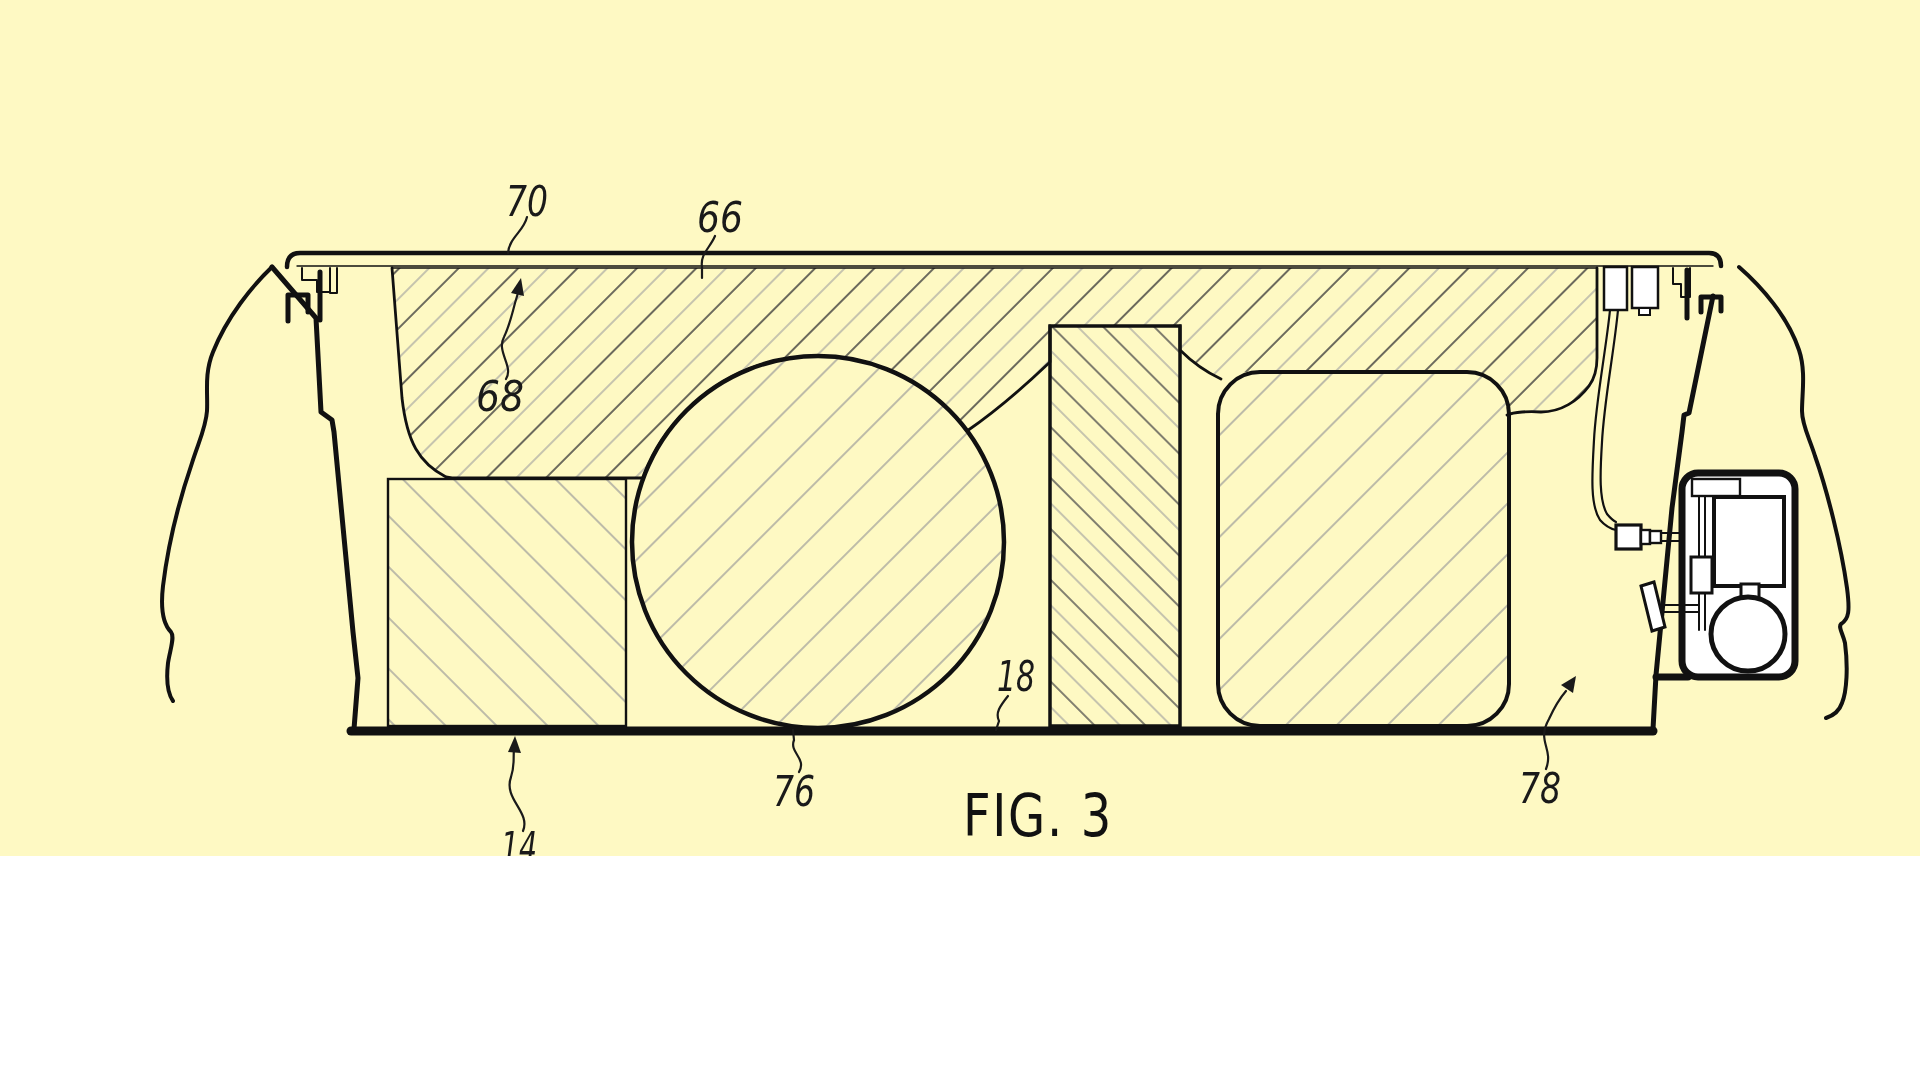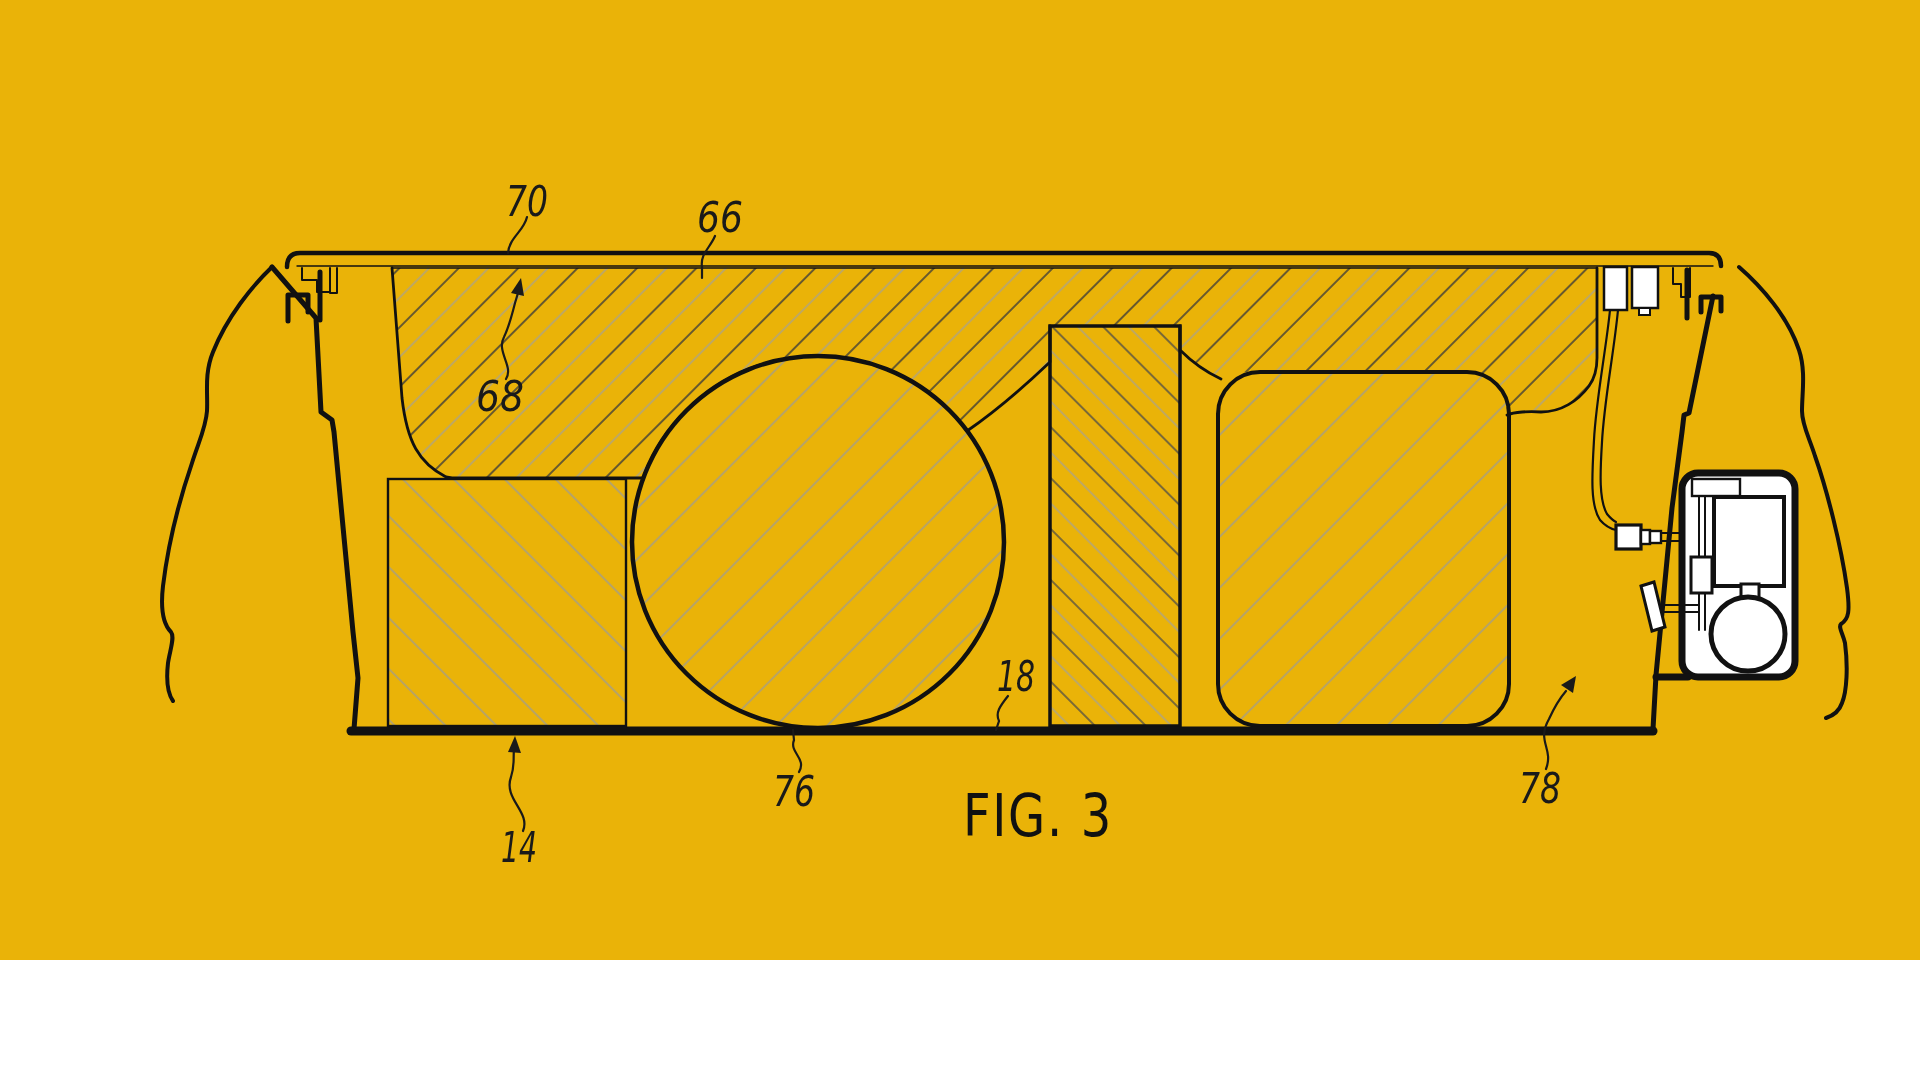--- a/index.html
+++ b/index.html
@@ -1,16 +1,16 @@
 <!DOCTYPE html>
 <html><head>
 <meta charset="utf-8">
 <style>
   html,body{margin:0;padding:0;background:#ffffff;}
-  #stage{position:relative;width:1920px;height:960px;background:#eab308;overflow:hidden;
+  #stage{position:relative;width:1920px;height:856px;background:#fef9c3;overflow:hidden;
          font-family:"DejaVu Sans",sans-serif;}
   svg{position:absolute;left:0;top:0;}
   .outline{stroke:#111111;fill:none;stroke-linecap:round;stroke-linejoin:round;}
   .thin{stroke-width:1.4;}
   .bold{stroke-width:4.5;}
   .leader{stroke:#1a1a1a;stroke-width:2.2;fill:none;stroke-linecap:round;}
   .arrowhead{fill:#1a1a1a;stroke:none;}
   .refnum{font-family:"DejaVu Sans",sans-serif;font-style:italic;font-size:42px;fill:#1a1a1a;}
   .caption{font-family:"DejaVu Sans",sans-serif;font-size:58px;fill:#111111;letter-spacing:2px;}
   .whitefill{fill:#ffffff;}

